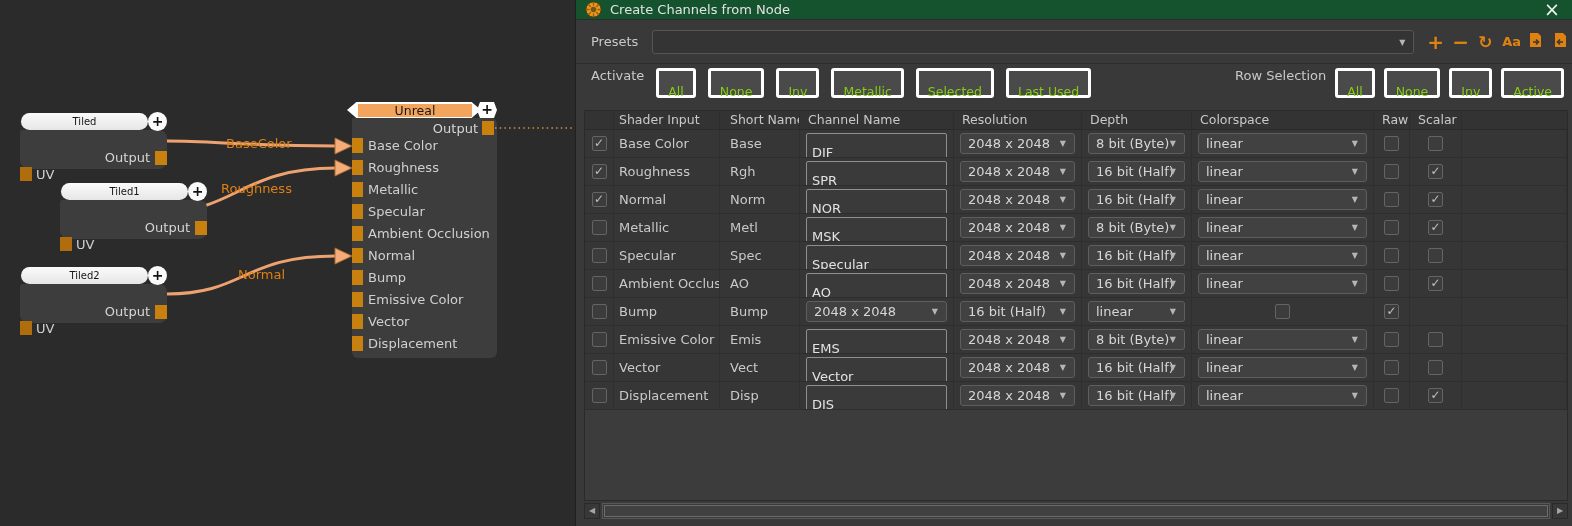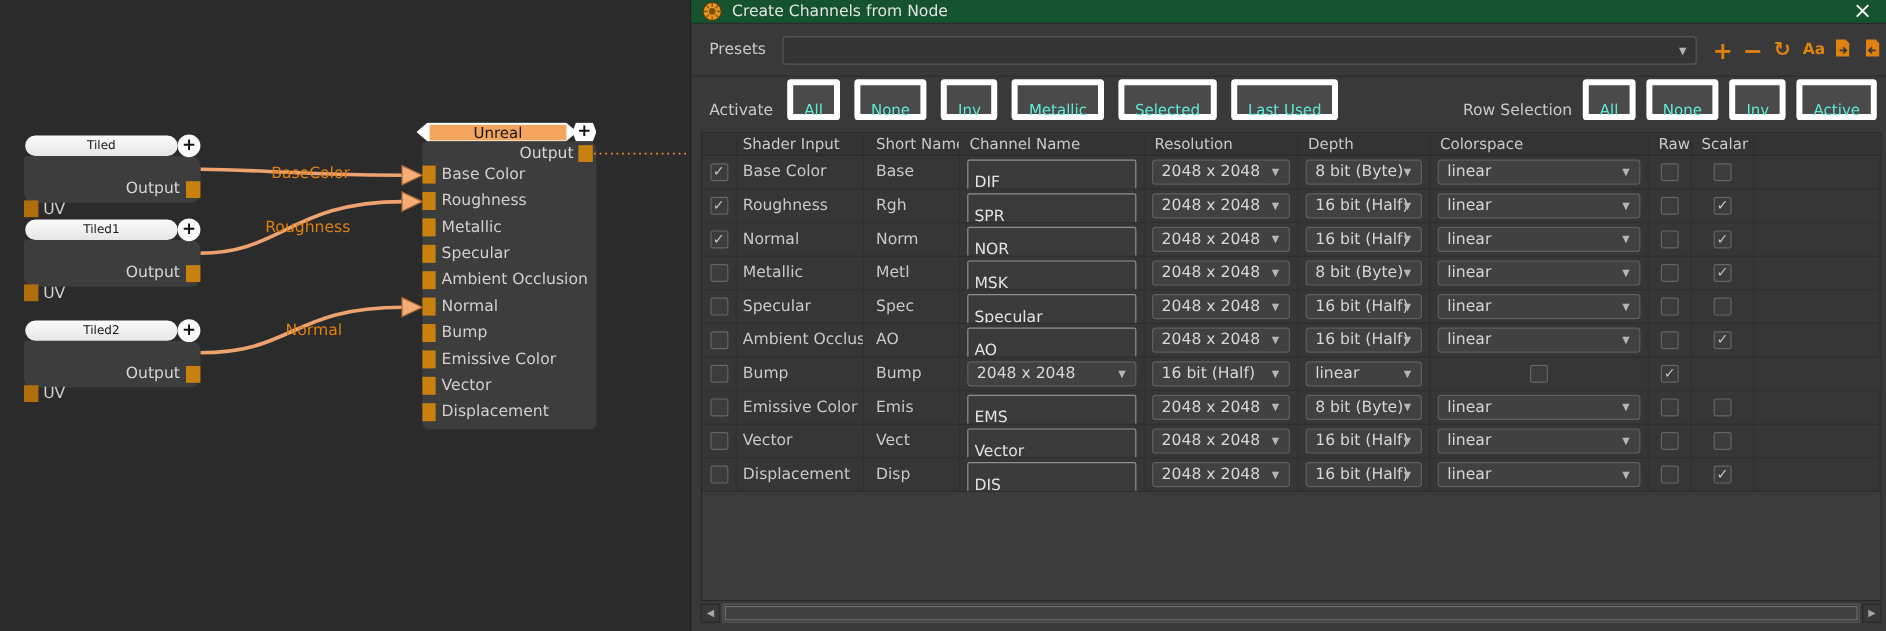--- a/index.html
+++ b/index.html
@@ -12,21 +12,21 @@
   .wires { position:absolute; left:0; top:0; z-index:1; }
   .wire { stroke:#eea26f; stroke-width:3; fill:none; }
   .wire-dotted { stroke:#e28d2e; stroke-width:1.6; fill:none; stroke-dasharray:1.5 3.2; }
   .arrowhead { fill:#f4ac79; stroke:#a96a2e; stroke-width:1; }
   .wire-label { fill:#de8012; font-size:13px; }
 
   .tiled-nodes { position:absolute; inset:0; z-index:2; }
   .node { position:absolute; }
   .node.tiled { left:20px; width:147px; height:56px; }
   .node.tiled:nth-of-type(1) { top:113px; }
-  .node.tiled:nth-of-type(2) { top:183px; }
+  .node.tiled:nth-of-type(2) { top:183px;margin-left:40px; }
   .node.tiled:nth-of-type(3) { top:267px; }
   .node-header { position:absolute; left:1px; top:0; width:127px; height:17px;
     background:linear-gradient(#fbfbfb,#e6e6e6); border-radius:9px; text-align:center;
     line-height:17px; color:#161616; font-size:10px; z-index:3; }
   .plus-btn { position:absolute; left:128px; top:-1px; width:19px; height:19px; border-radius:50%;
     background:#fafafa; color:#111; font-size:14px; font-weight:bold; text-align:center;
     line-height:18px; z-index:4; }
   .node-body { position:absolute; left:0; top:17px; width:147px; height:39px;
     background:#3d3d3d; border-radius:2px 8px 8px 8px; }
   .port { background:#c8810f; }
@@ -68,23 +68,23 @@
   .presets-dd { width:762px; margin-left:14px; }
   .dd-arrow { position:absolute; right:8px; top:0; line-height:23px; font-size:8px; color:#b5b5b5; }
   .toolbar { display:flex; align-items:center; margin-left:13px; gap:9px; }
   .tb { color:#e0820f; text-align:center; width:16px; }
   .tb.add, .tb.remove { font-size:20px; font-weight:bold; line-height:18px; }
   .tb.refresh { font-size:17px; font-weight:bold; line-height:18px; }
   .tb.rename { font-size:13px; font-weight:bold; }
 
   .filter-row { height:38px; display:flex; align-items:center; justify-content:space-between;
     padding:0 8px 0 15px; }
-  .fgroup { display:flex; align-items:flex-end; }
+  .fgroup { display:flex; align-items:flex-start; }
   .btn-group { display:flex; align-items:center; }
-  .btn { background:#4a4a4a; border:5px solid #ffffff; border-radius:3px; color:#5eead4;
+  .btn { background:#4a4a4a; border:3px solid #ffffff; border-radius:3px; color:#84cc16;
     font-family:inherit; font-size:12.5px; height:20px; padding:12px 9px; line-height:18px; }
   .activate-group .btn { margin-left:12px; }
   .rowsel-group .btn { margin-left:9px; }
 
   .table { position:absolute; left:8px; top:110px; width:984px; height:391px;
     background:#3c3c3c; border:1px solid #2a2a2a; }
   .grid-cols { display:grid; grid-template-columns:29px 106px 80px 154px 128px 110px 182px 36px 52px 1fr; }
   .thead { height:19px; background:#333333; border-bottom:1px solid #2a2a2a; }
   .th { font-size:12.5px; color:#c9c9c9; padding:1px 0 0 8px; border-right:1px solid #2e2e2e;
     overflow:hidden; white-space:nowrap; }

